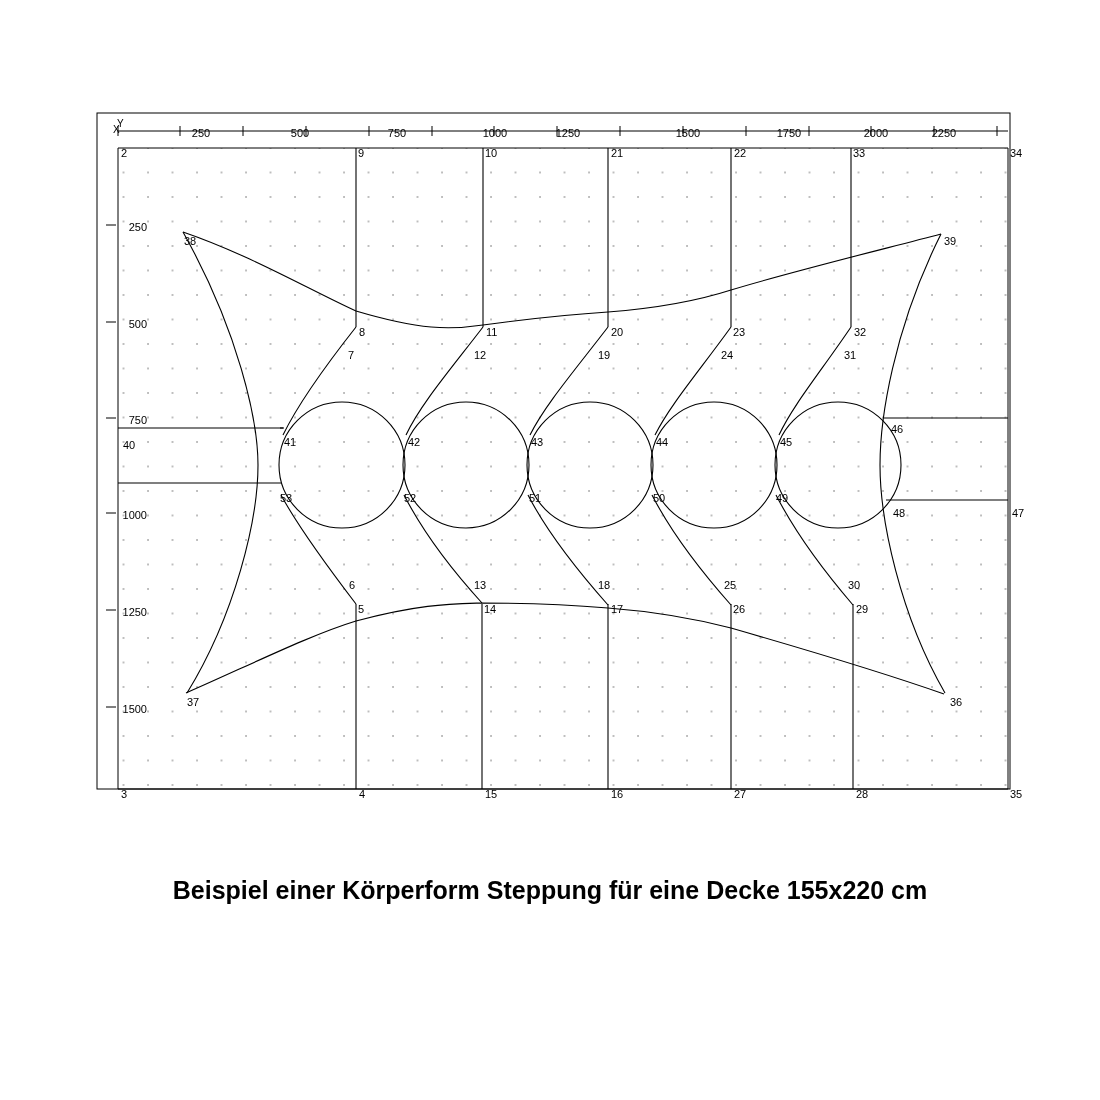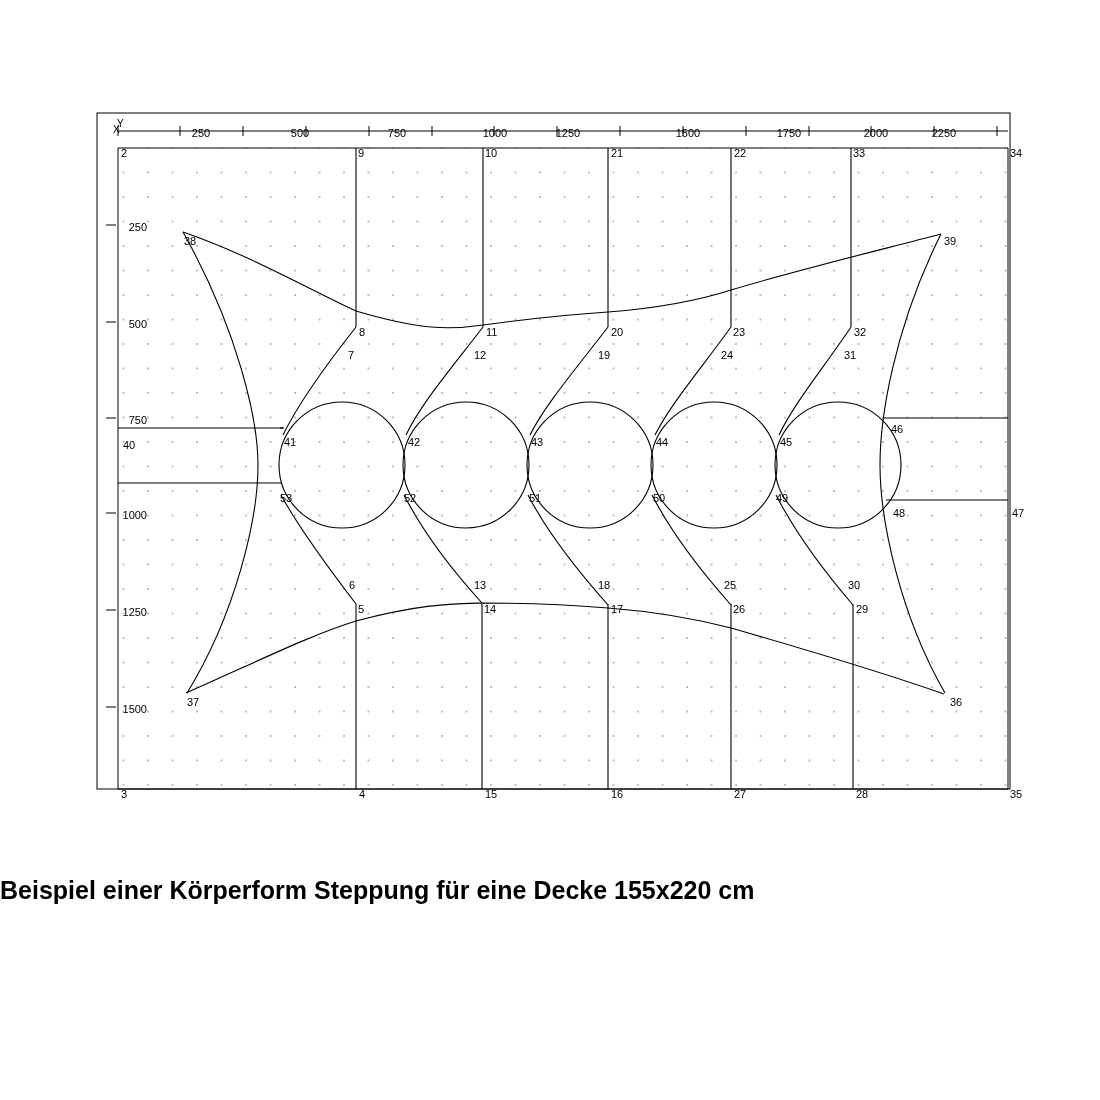--- a/index.html
+++ b/index.html
@@ -25,20 +25,21 @@
     left: 0;
     top: 0;
     width: 1100px;
     height: 1100px;
   }
   .caption {
     position: absolute;
     left: 0;
     top: 876px;
     width: 1100px;
+    text-align: center;
     font-size: 25px;
     font-weight: bold;
     color: #000000;
     font-family: "Liberation Sans", sans-serif;
     letter-spacing: 0px;
   }
   svg text {
     font-family: "Liberation Sans", sans-serif;
     fill: #000000;
   }

